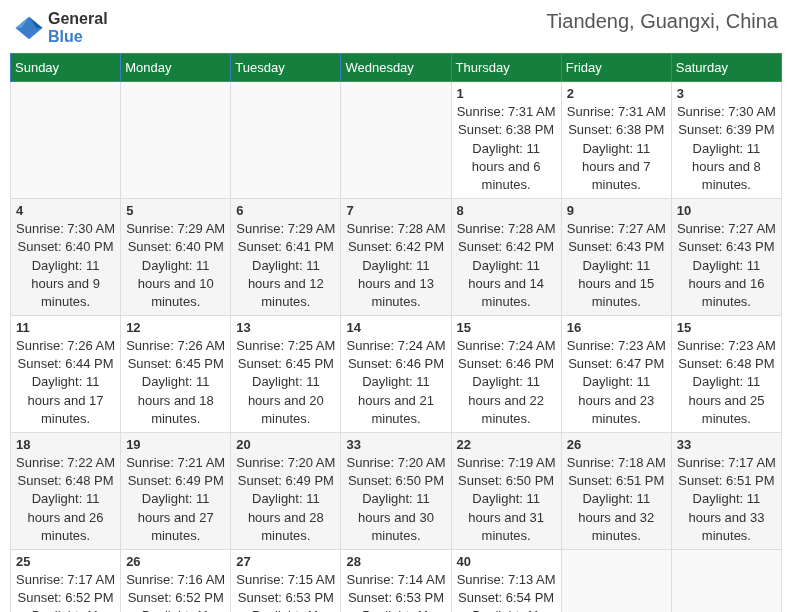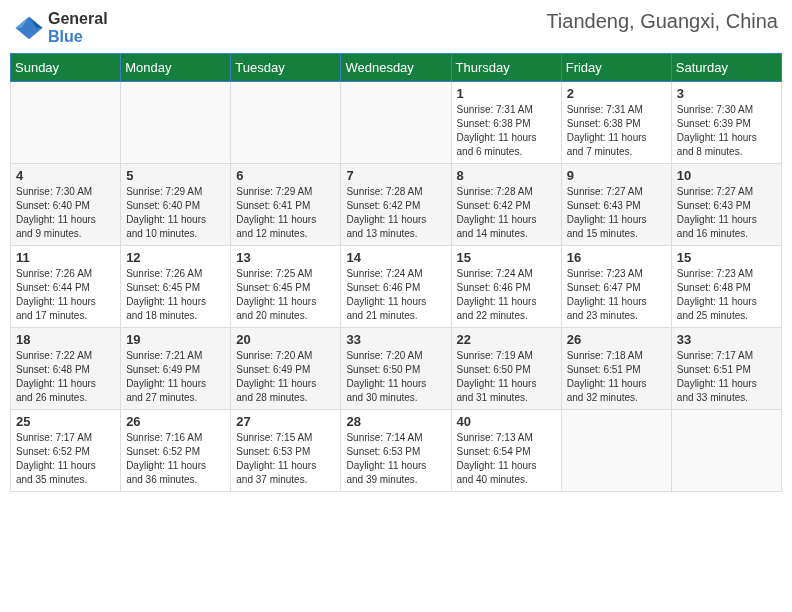--- a/index.html
+++ b/index.html
@@ -83,23 +83,24 @@
     .calendar tr:nth-child(odd) td {
       background-color: #fff;
     }
     .day-number {
       font-size: 13px;
       font-weight: bold;
       color: #333;
       margin-bottom: 2px;
     }
     .day-info {
-      font-size: 10px;
+      font-size: 13px;
       color: #333;
       line-height: 1.4;
+      text-align: center;
     }
     .empty-cell {
       background: #f9f9f9 !important;
     }
   </style>
 </head>
 <body>
 
 <div class="header-area">
   <div class="logo">

